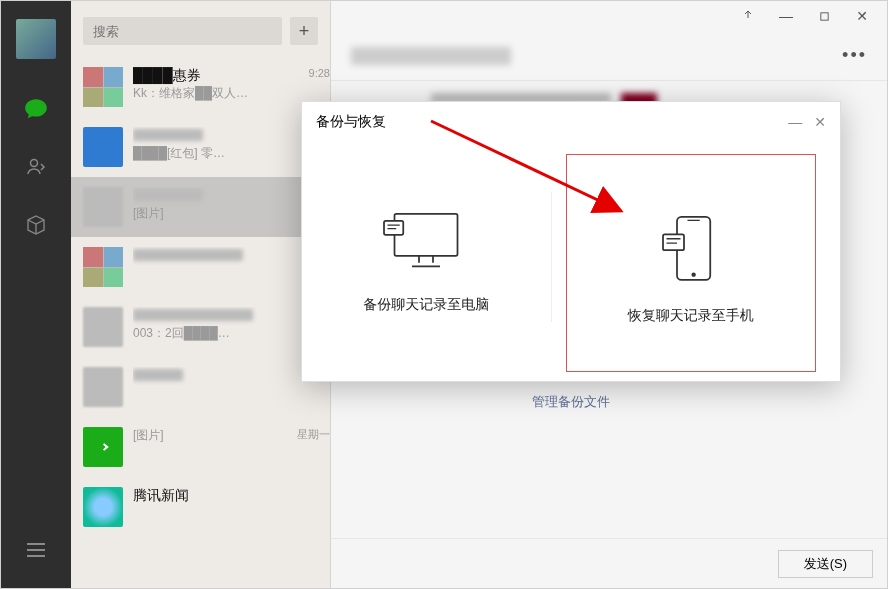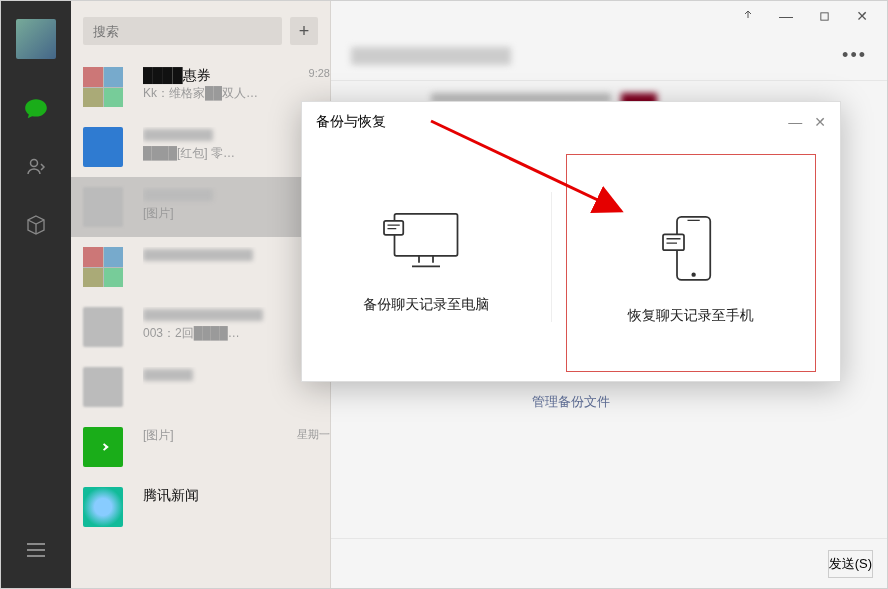--- a/index.html
+++ b/index.html
@@ -93,21 +93,21 @@
     filter: blur(1px);
   }
   .chat-avatar.green { background:#1aad19; display:flex;align-items:center;justify-content:center; filter:none;}
   .chat-avatar.qq { background:radial-gradient(circle,#8cf 30%,#1b9 70%); filter:none;}
   .chat-avatar.grid { display:grid; grid-template-columns:1fr 1fr; grid-template-rows:1fr 1fr; gap:1px; filter:none;}
   .chat-avatar.grid span { background:#999; }
   .chat-avatar.grid span:nth-child(1){background:#c77;}
   .chat-avatar.grid span:nth-child(2){background:#7ac;}
   .chat-avatar.grid span:nth-child(3){background:#aa7;}
   .chat-avatar.grid span:nth-child(4){background:#7c9;}
-  .chat-text { flex:1; overflow:hidden;margin-left:10px;}
+  .chat-text { flex:1; overflow:hidden;}
   .chat-title { font-size:14px; color:#111; white-space:nowrap; overflow:hidden; text-overflow:ellipsis;}
   .chat-sub { font-size:12px; color:#9a9a9a; white-space:nowrap; overflow:hidden; text-overflow:ellipsis;}
   .chat-time { position:absolute; right:0; top:10px; font-size:11px; color:#9a9a9a;}
   .blurred-title { display:inline-block; background:#bbb; height:12px; width:70px; filter:blur(2px); border-radius:2px;}
 
   
   .main {
     position:absolute;
     left:330px; top:0; right:0; height:100%;
     background:#f5f5f5;
@@ -137,21 +137,21 @@
 
   .send-bar {
     border-top:1px solid #e6e6e6;
     height:50px;
     display:flex; align-items:center; justify-content:flex-end;
     padding:0 14px;
   }
   .send-btn {
     border:1px solid #ccc;
     background:#f5f5f5;
-    padding:4px 0;
+    padding:4px 25px;
     font-size:13px;
     cursor:pointer;
     margin-left:15px;
   }
 
   
   .modal {
     position:absolute;
     left:300px; top:100px;
     width:540px; height:281px;

